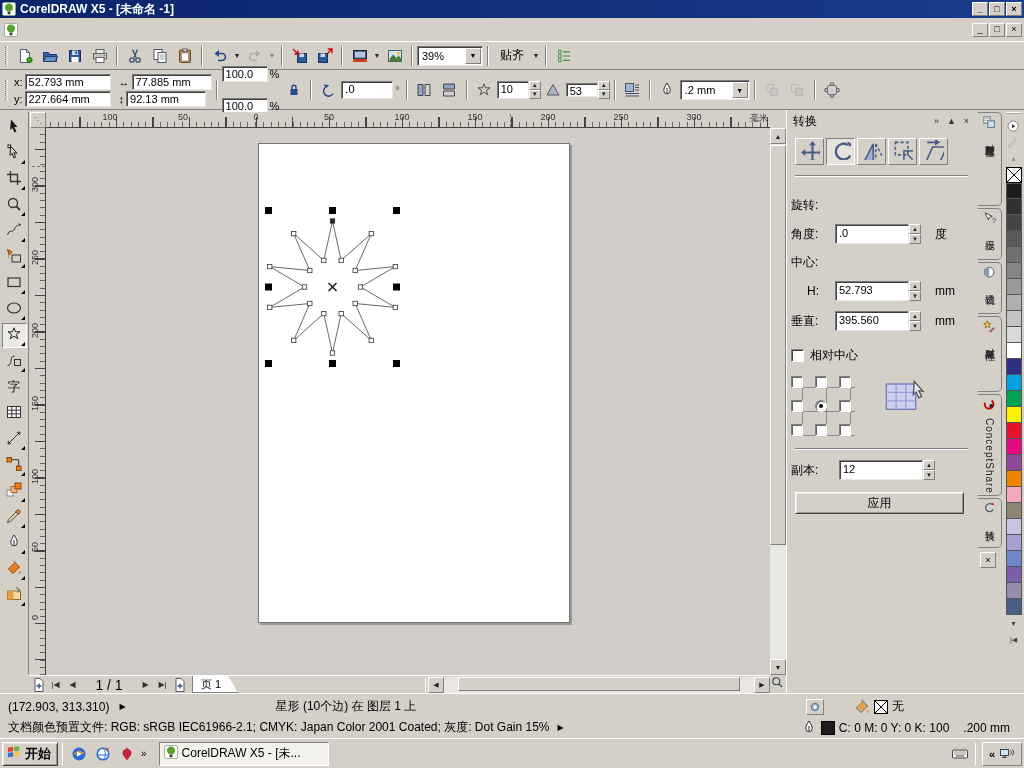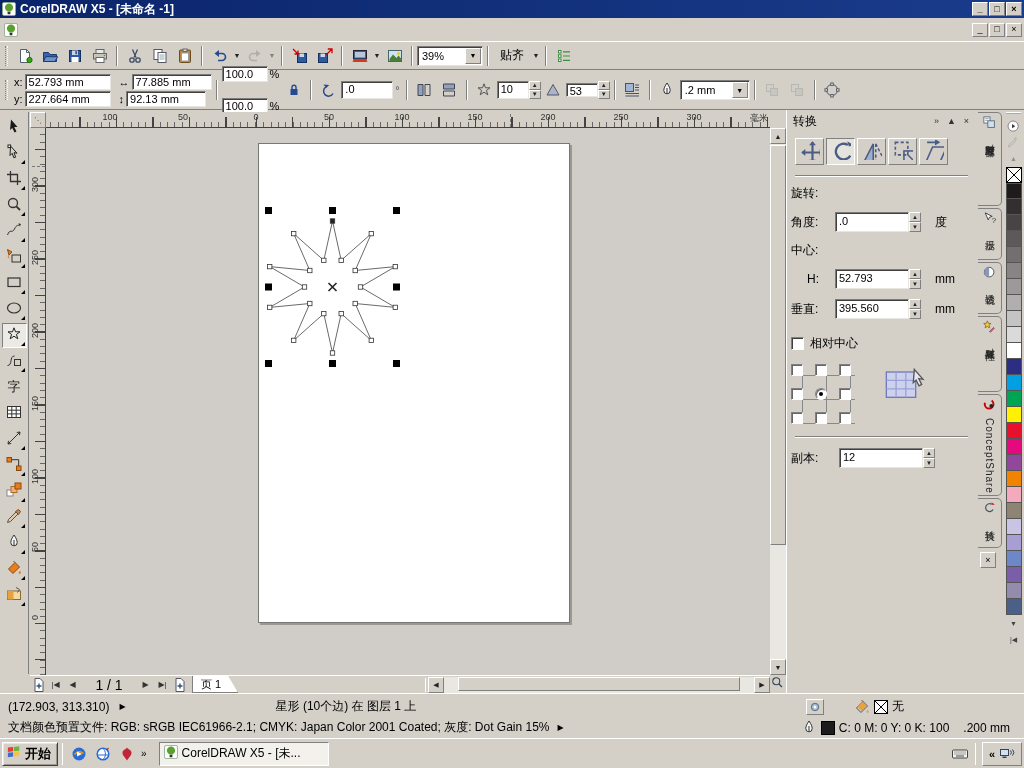--- a/index.html
+++ b/index.html
@@ -693,21 +693,21 @@
         <div class="dk-btn">
           <span><svg width="20" height="20" viewBox="0 0 16 16">
               <g transform="scale(1.25)">
                 <path d="M5.5 4.5h9l-4 9h-9z" fill="none" stroke="#4a5d86"></path>
                 <path d="M2 1.5h7M7.5 .3L9.5 1.5 7.5 2.7z" fill="#4a5d86" stroke="#4a5d86"></path>
               </g>
             </svg></span>
         </div>
       </div>
     <div class="dk-hr"></div>
-    <div class="dk-row" style="margin-top:8px">
+    <div class="dk-row" style="margin-top:20px">
         <span class="dk-label">旋转:</span>
       </div>
     <div class="dk-row">
       <span class="dk-label" style="width:44px">角度:</span>
       <span class="dk-field">
         <span class="val">.0</span>
         <span class="spin" style="height:20px">
             <div>▲</div>
             <div>▼</div>
           </span>
@@ -771,20 +771,23 @@
     <div class="dk-row">
       <span class="dk-label" style="width:48px">副本:</span>
       <span class="dk-field" style="width:96px">
         <span class="val">12</span>
         <span class="spin" style="height:20px">
             <div>▲</div>
             <div>▼</div>
           </span>
       </span>
     </div>
+    <div id="apply-btn">
+        <span>应用</span>
+      </div>
   </div>
 
   <div id="tabstrip" class="abs">
       <div class="side-tab" style="height: 94px;">
         <span><svg width="14" height="14" viewBox="0 0 16 16">
             <rect x="1" y="1" width="7" height="7" fill="#fff" stroke="#567"></rect>
             <rect x="5.5" y="5.5" width="7.5" height="7.5" fill="#cfe0f0" stroke="#567"></rect>
             <path d="M2.5 3h4M2.5 5h4" stroke="#89a"></path>
           </svg></span>
         <span class="lbl">对象管理器</span>

